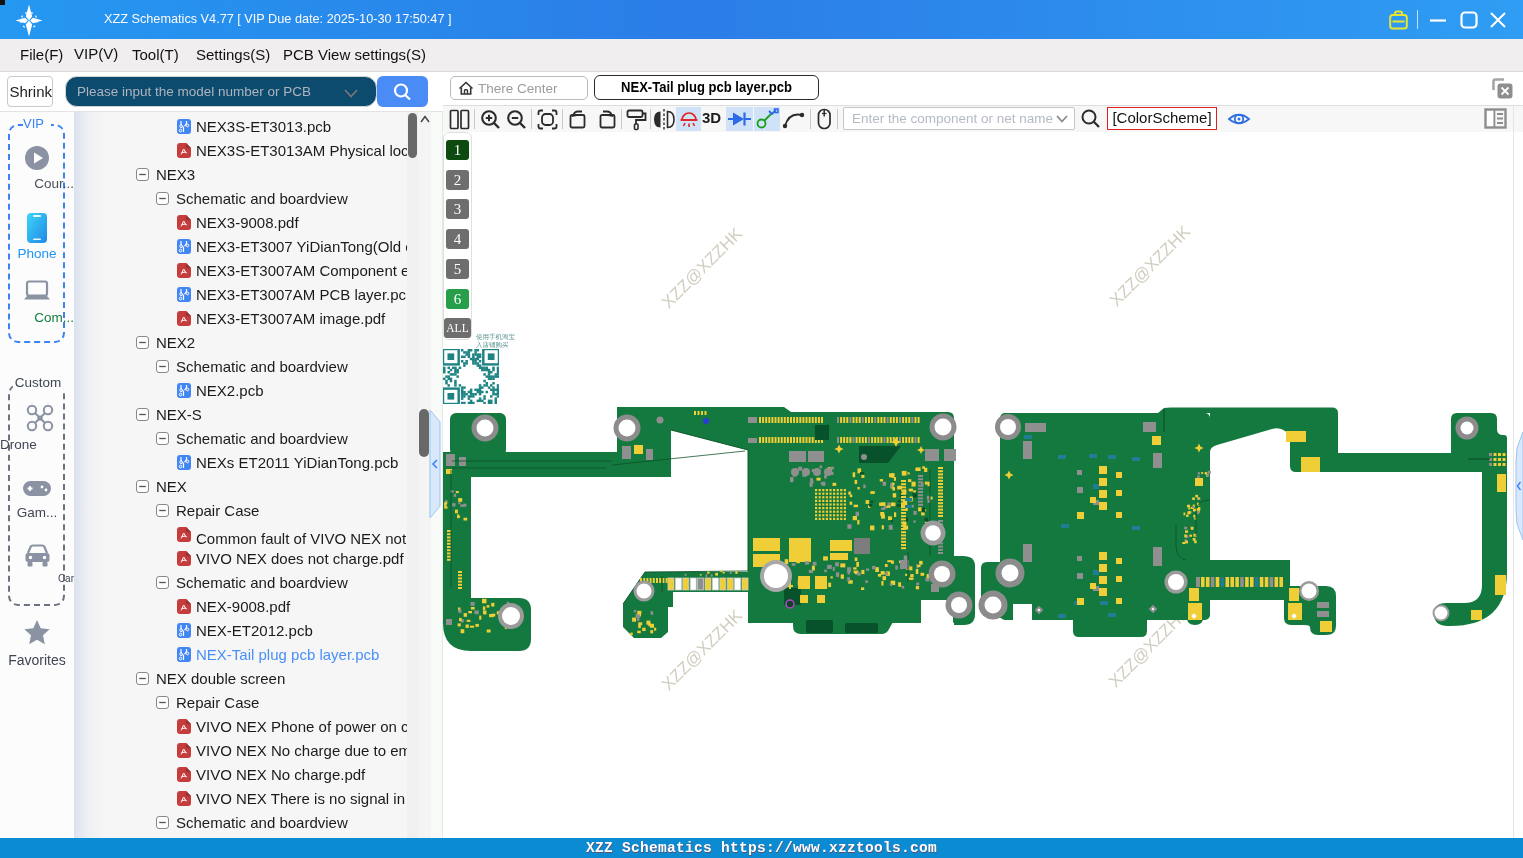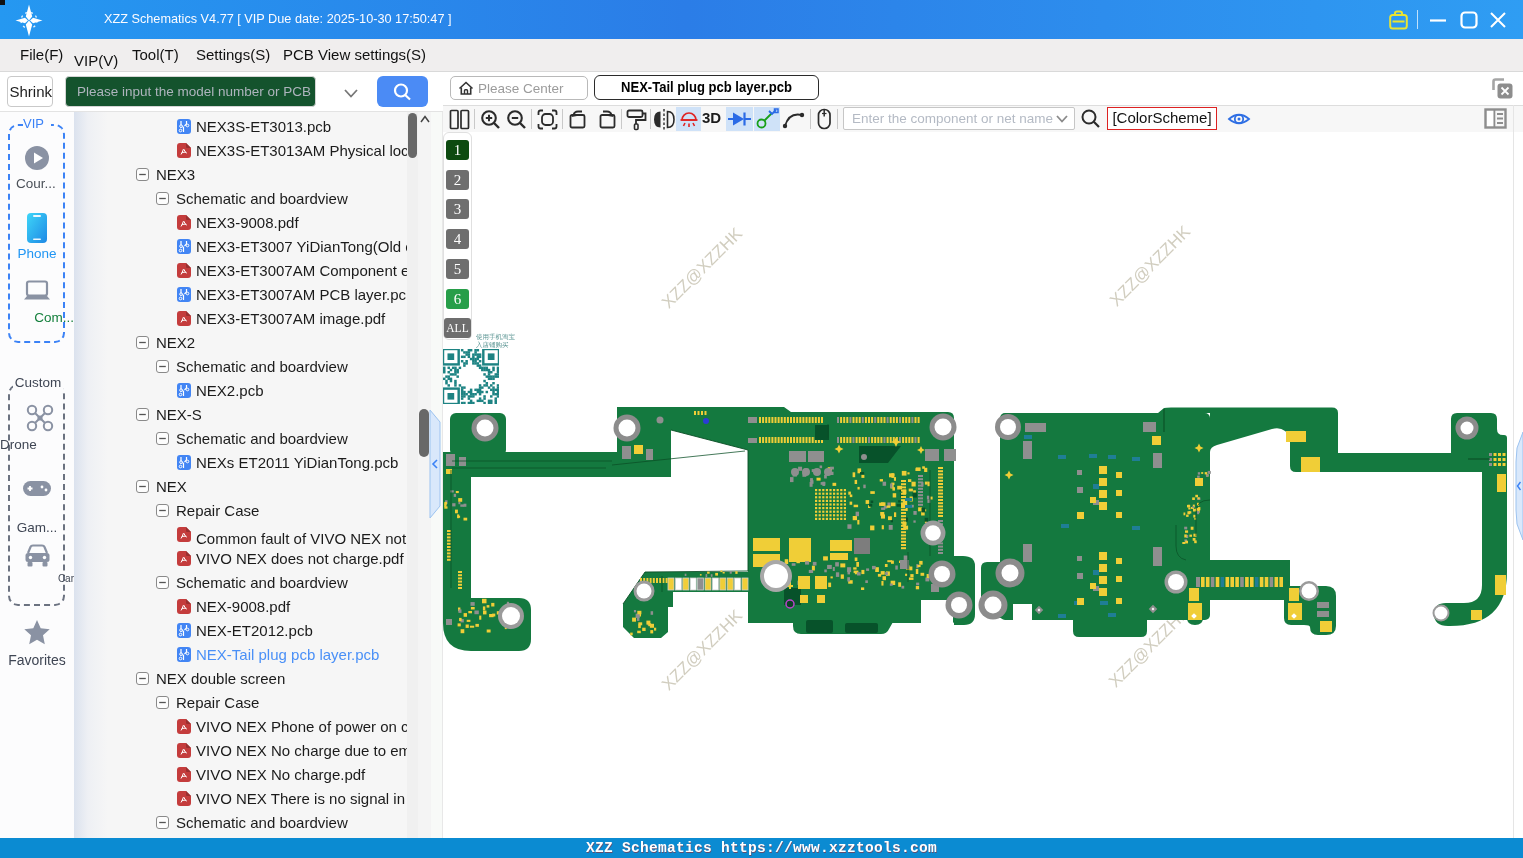--- a/index.html
+++ b/index.html
@@ -29,49 +29,49 @@
       <rect x="1.5" y="1.5" width="15" height="15" rx="3.5" fill="none" stroke="#fff" stroke-width="2.2"></rect>
     </svg>
   <svg class="abs" style="left:1489px;top:11px" width="18" height="18" viewBox="0 0 18 18">
       <path d="M2,2 L16,16 M16,2 L2,16" stroke="#fff" stroke-width="2"></path>
     </svg>
   <div class="abs" style="left:0;top:0;width:5px;height:5px;background:#111"></div>
 </div>
 
 <div class="abs" style="left:0;top:39px;width:1523px;height:33px;background:#f0eeee;border-bottom:1px solid #d9d9d9">
   <div class="abs" style="left:20px;top:7px;font-size:15px;color:#111">File(F)</div>
-  <div class="abs" style="left:74px;top:13px;font-size:15px;color:#111">VIP(V)</div>
+  <div class="abs" style="left:74px;top:6px;font-size:15px;color:#111">VIP(V)</div>
   <div class="abs" style="left:132px;top:7px;font-size:15px;color:#111">Tool(T)</div>
   <div class="abs" style="left:196px;top:7px;font-size:15px;color:#111">Settings(S)</div>
   <div class="abs" style="left:283px;top:7px;font-size:15px;color:#111">PCB View settings(S)</div>
 </div>
 
 <div class="abs" style="left:0;top:72px;width:1523px;height:39px;background:#fff"></div>
 <div class="abs" style="left:0;top:111px;width:443px;height:1px;background:#e3e3e3"></div>
 <div class="abs" style="left:7px;top:76px;width:46px;height:31px;border:1px solid #c9c9c9;border-radius:4px;background:#fff;text-align:right;font-size:15px;color:#1d1d1d;line-height:29px">Shrink</div>
-<div class="abs" style="left:65px;top:76px;width:251px;height:31px;border:1px solid #d4d4d4;border-radius:4px;background:#14532d">
+<div class="abs" style="left:65px;top:76px;width:312px;height:31px;border:1px solid #d4d4d4;border-radius:12px;background:#0c4a6e">
   <span class="abs" style="left:11px;top:7px;font-size:13.5px;color:#aeb4bd;white-space:nowrap">Please input the model number or PCB</span>
   <svg class="abs" style="left:278px;top:12px" width="14" height="9" viewBox="0 0 14 9">
       <path d="M1,1 L7,7.5 L13,1" fill="none" stroke="#777" stroke-width="1.8"></path>
     </svg>
 </div>
 <div class="abs" style="left:377px;top:76px;width:51px;height:31px;background:#4b8bf5;border-radius:6px">
   <svg class="abs" style="left:15px;top:6px" width="21" height="20" viewBox="0 0 21 20">
       <circle cx="9" cy="8.5" r="6" fill="none" stroke="#fff" stroke-width="2.2"></circle>
       <path d="M13.2,13 L18,17.5" stroke="#fff" stroke-width="2.2"></path>
     </svg>
 </div>
 
 <div class="abs" style="left:450px;top:76px;width:138px;height:24px;border:1px solid #b9b9b9;border-radius:5px;background:#fff">
   <svg class="abs" style="left:7px;top:4px" width="16" height="15" viewBox="0 0 16 15">
       <path d="M1.5,7.5 L8,1.5 L14.5,7.5" fill="none" stroke="#333" stroke-width="1.6"></path>
       <path d="M3.3,6.5 V13 H12.7 V6.5" fill="none" stroke="#333" stroke-width="1.6"></path>
       <path d="M6.5,13 V9.5 Q6.5,8.7 7.3,8.7 H8.7 Q9.5,8.7 9.5,9.5 V13" fill="none" stroke="#333" stroke-width="1.4"></path>
     </svg>
-  <span class="abs" style="left:27px;top:4px;font-size:13.5px;color:#9b9b9b;white-space:nowrap">Please Center</span>
+  <span class="abs" style="left:27px;top:4px;font-size:13.5px;color:#9b9b9b;white-space:nowrap">There Center</span>
 </div>
 <div class="abs" style="left:594px;top:75px;width:225px;height:25px;border:1.5px solid #2b2b2b;border-radius:6px;background:#fff;color:#000;line-height:22px"><span style="display:inline-block;width:100%;text-align:center;font-size:14.5px;font-weight:bold;transform:scaleX(.9)">NEX-Tail plug pcb layer.pcb</span></div>
 <svg class="abs" style="left:1492px;top:78px" width="21" height="21" viewBox="0 0 21 21">
   <path d="M1.5,12 V3.5 Q1.5,1.5 3.5,1.5 H12" fill="none" stroke="#a5a5a5" stroke-width="2.6"></path>
   <rect x="5.5" y="5.5" width="15" height="15" rx="3" fill="#8d8d8d"></rect>
   <path d="M9.5,9.5 L16.5,16.5 M16.5,9.5 L9.5,16.5" stroke="#fff" stroke-width="1.8"></path>
 </svg>
 
 <div class="abs" style="left:443px;top:105px;width:1080px;height:27px;background:#f7f7f7;border-top:1px solid #ddd"></div>
 <svg style="position:absolute;left:449px;top:109px" width="21" height="21" viewBox="0 0 21 21">
@@ -172,21 +172,21 @@
     <path d="M13,6 H19 M13,10.5 H19 M13,15 H19" stroke="#8d8d8d" stroke-width="1.8"></path>
   </svg>
 
 <div class="abs" style="left:0;top:112px;width:74px;height:726px;background:#fcfcfd"></div>
 <div class="abs" style="left:8px;top:124px;width:57px;height:219px;border:2px dashed #3b82f6;border-radius:10px"></div>
 <div class="abs" style="left:23px;top:116px;width:28px;height:15px;background:#fcfcfd;font-size:13px;color:#3b82f6">VIP</div>
 <svg class="abs" style="left:24px;top:145px" width="26" height="26" viewBox="0 0 26 26">
     <circle cx="13" cy="13" r="12" fill="#8a92a3"></circle>
     <path d="M10,7.5 L19,13 L10,18.5 Z" fill="#fff"></path>
   </svg>
-<div class="abs" style="left:16px;top:176px;width:74px;height:16px;text-align:left;font-size:13.5px;color:#4a5058">Cour...</div>
+<div class="abs" style="left:0;top:176px;width:74px;height:16px;text-align:right;font-size:13.5px;color:#4a5058">Cour...</div>
 <svg class="abs" style="left:27px;top:213px" width="20" height="30" viewBox="0 0 20 30">
     <defs>
       <linearGradient id="ph" x1="0" y1="0" x2="1" y2="1">
         <stop offset="0" stop-color="#3ed6f8"></stop>
         <stop offset="1" stop-color="#1e88e5"></stop>
       </linearGradient>
     </defs>
     <rect width="20" height="30" rx="4" fill="url(#ph)"></rect>
     <rect x="6" y="2" width="8" height="2" rx="1" fill="#fff" opacity="0.9"></rect>
     <rect x="6" y="25.5" width="8" height="1.6" rx="0.8" fill="#fff" opacity="0.9"></rect>
@@ -209,21 +209,21 @@
     </g>
     <circle cx="14" cy="15" r="2.6" fill="#8a92a3"></circle>
   </svg>
 <div class="abs" style="left:0;top:437px;width:74px;height:16px;font-size:13.5px;color:#3f4654">Drone</div>
 <svg class="abs" style="left:22px;top:478px" width="30" height="21" viewBox="0 0 30 21">
     <rect x="1" y="3" width="28" height="15" rx="7.5" fill="#8a92a3"></rect>
     <path d="M8,8 V13 M5.5,10.5 H10.5" stroke="#fff" stroke-width="1.8"></path>
     <circle cx="20" cy="9" r="1.4" fill="#fff"></circle>
     <circle cx="24" cy="12" r="1.4" fill="#fff"></circle>
   </svg>
-<div class="abs" style="left:0;top:520px;width:74px;height:16px;text-align:center;font-size:13.5px;color:#3f4654">Gam...</div>
+<div class="abs" style="left:0;top:505px;width:74px;height:16px;text-align:center;font-size:13.5px;color:#3f4654">Gam...</div>
 <svg class="abs" style="left:24px;top:543px" width="27" height="26" viewBox="0 0 27 26">
     <path d="M4,10 L6.5,4 Q7,2.5 9,2.5 H18 Q20,2.5 20.5,4 L23,10" fill="none" stroke="#8a92a3" stroke-width="2.2"></path>
     <rect x="1.5" y="10" width="24" height="9" rx="2.5" fill="#8a92a3"></rect>
     <rect x="3.5" y="19" width="5" height="4.5" rx="1" fill="#8a92a3"></rect>
     <rect x="18.5" y="19" width="5" height="4.5" rx="1" fill="#8a92a3"></rect>
     <circle cx="6.5" cy="14.5" r="1.7" fill="#fff"></circle>
     <circle cx="20.5" cy="14.5" r="1.7" fill="#fff"></circle>
   </svg>
 <div class="abs" style="left:0;top:573px;width:74px;height:16px;text-align:right;font-size:10px;color:#3f4654">Car</div>
 <svg class="abs" style="left:22px;top:618px" width="30" height="30" viewBox="0 0 30 30">

